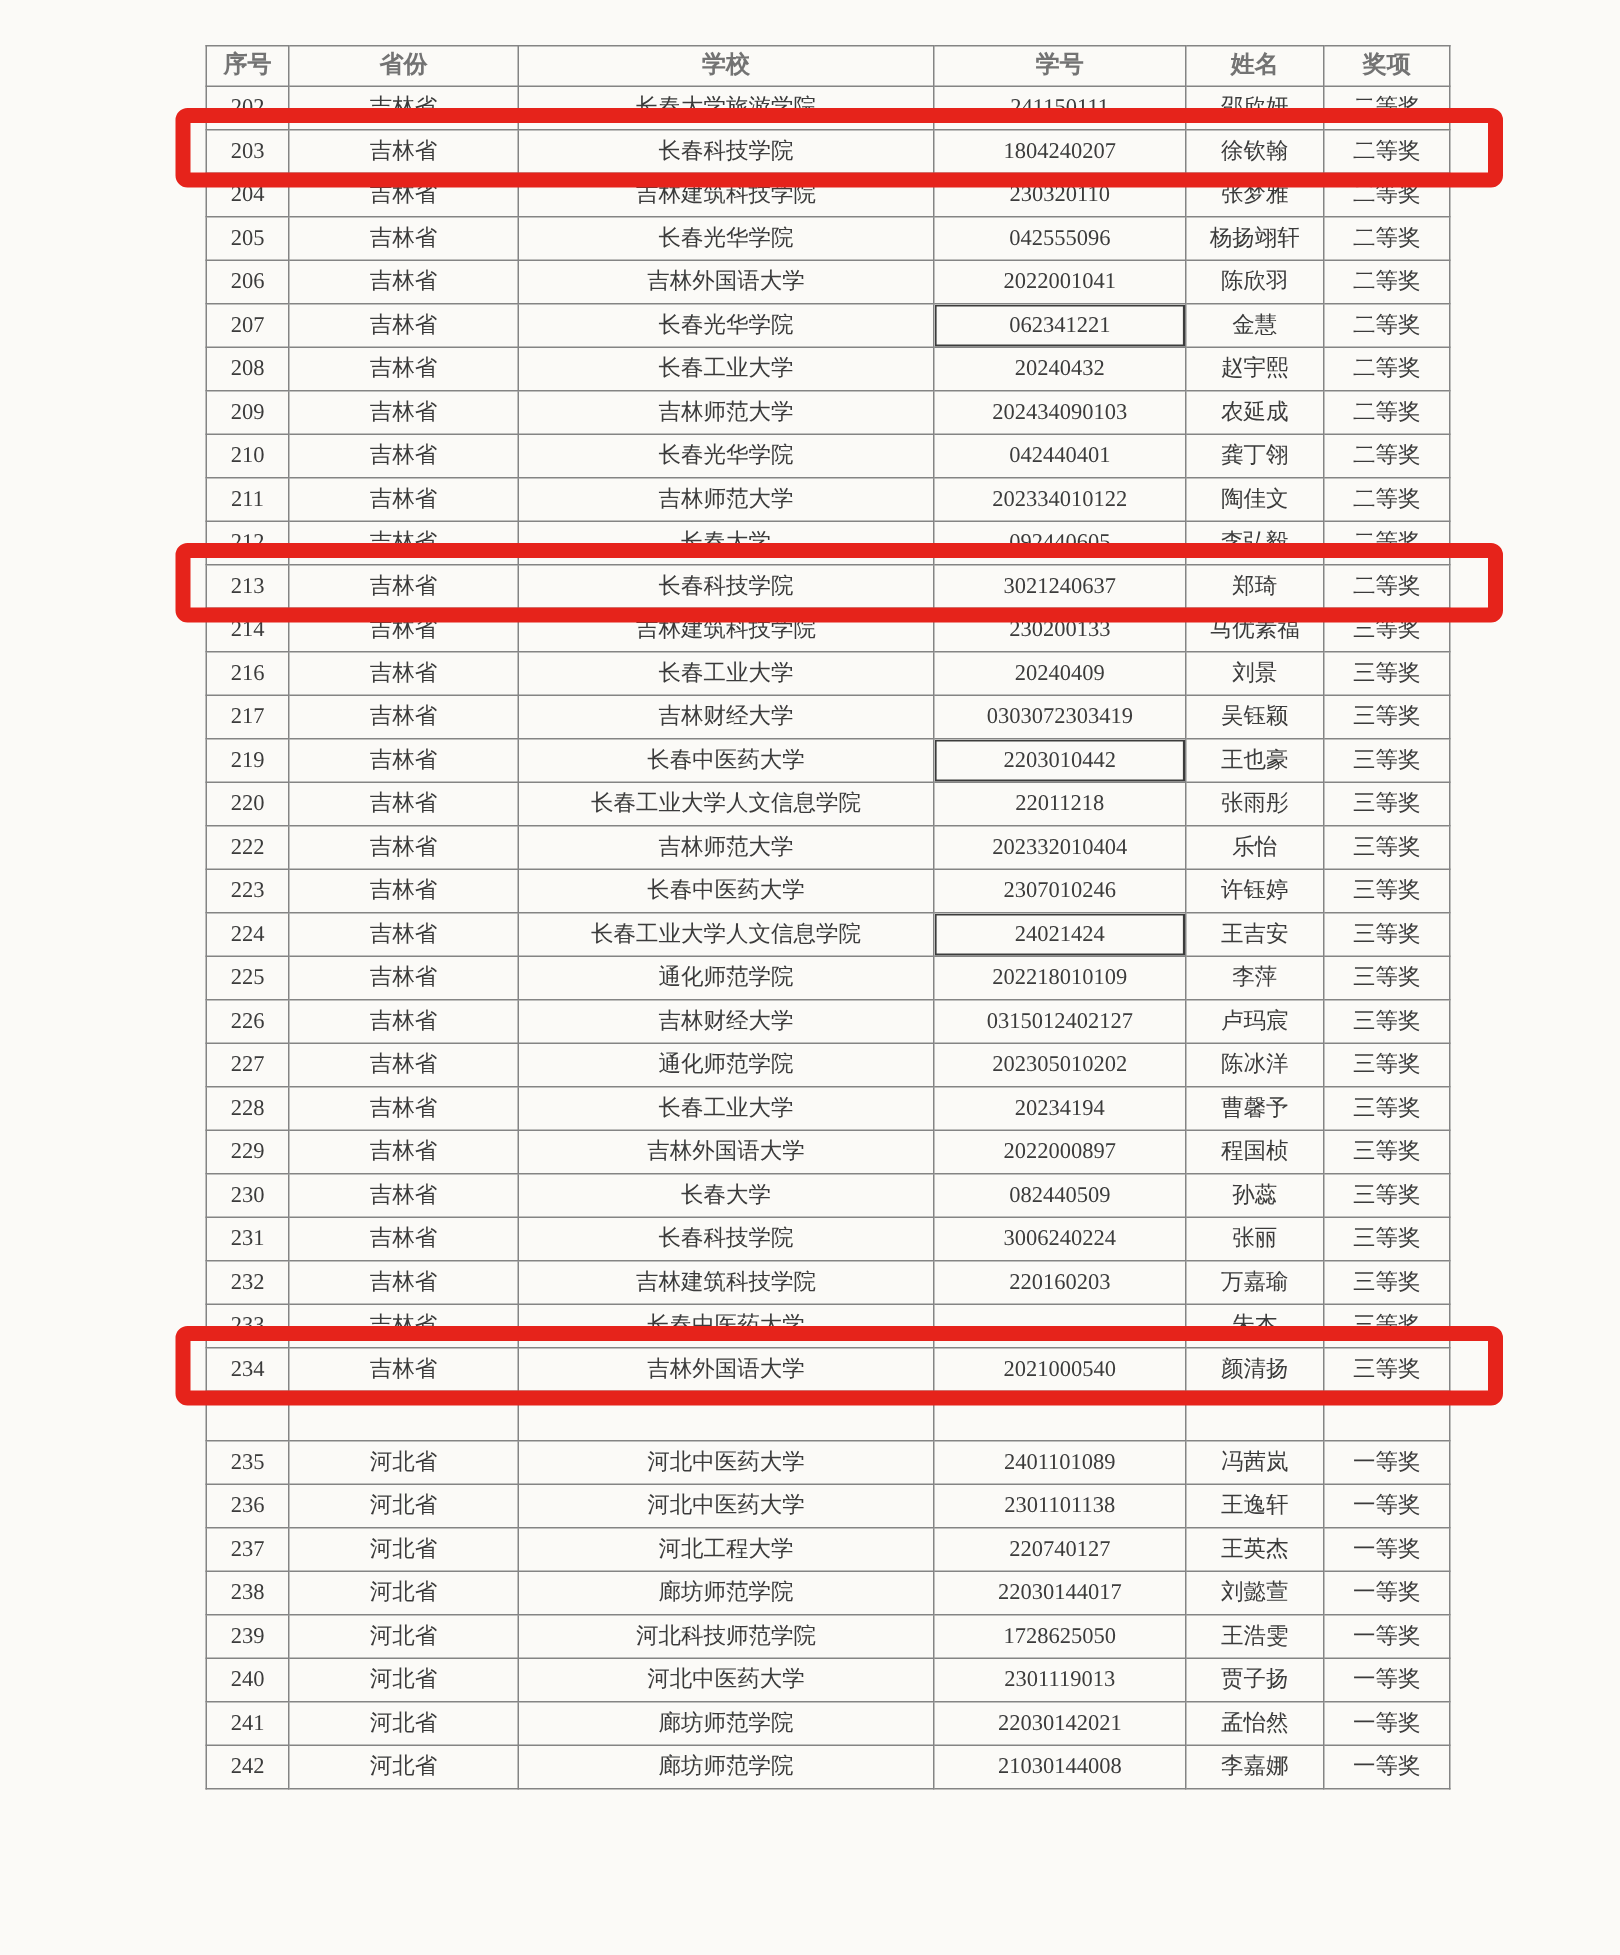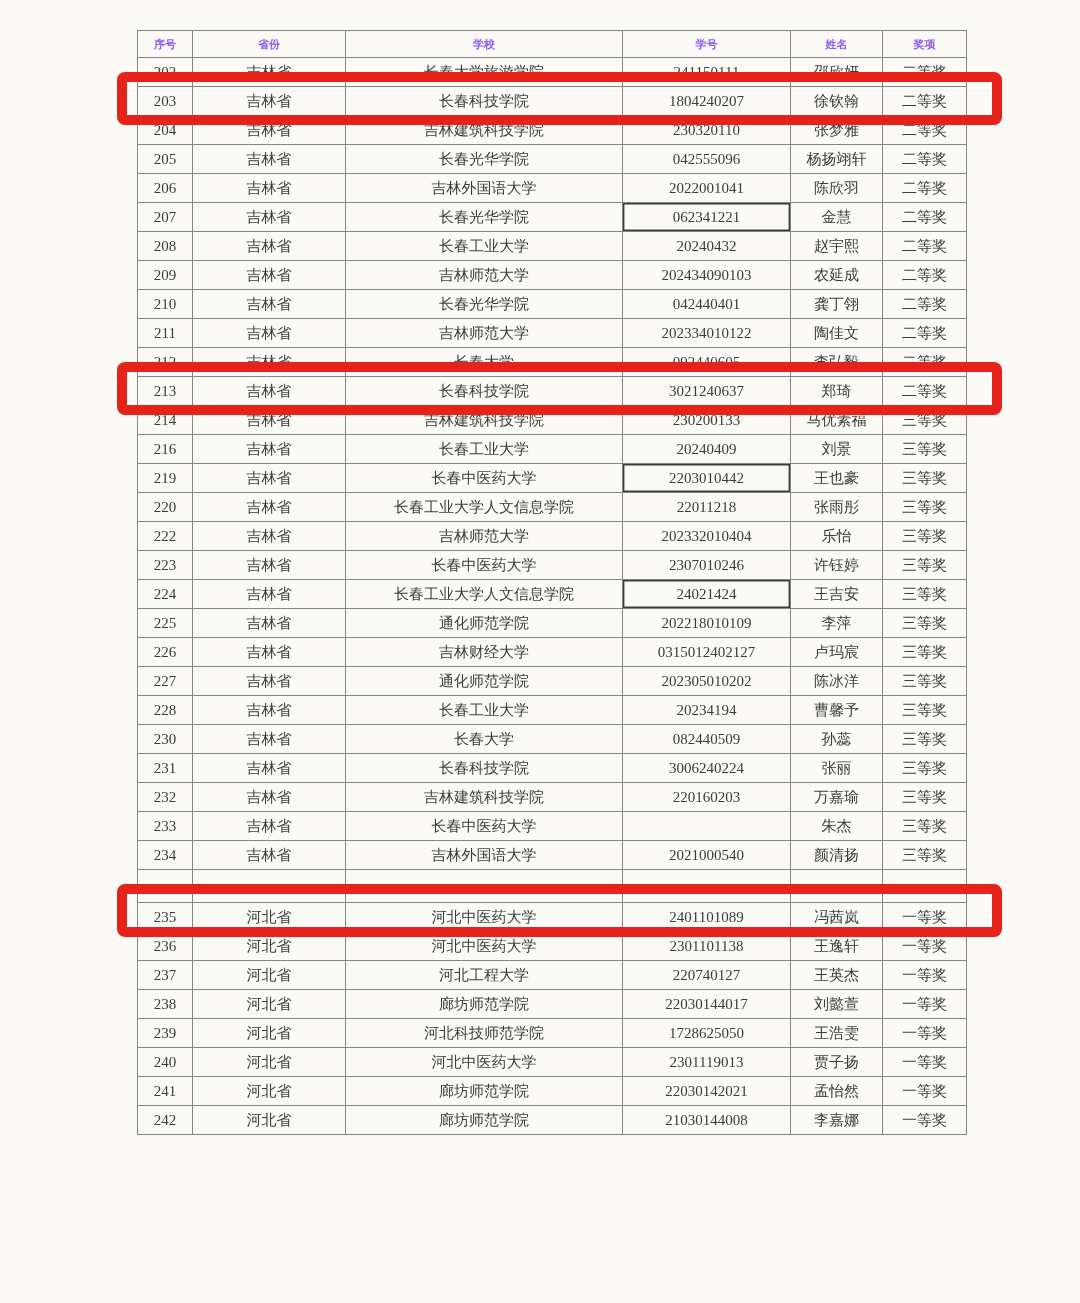--- a/index.html
+++ b/index.html
@@ -14,21 +14,21 @@
     width:829px;border-collapse:collapse;table-layout:fixed;
     color:#3b3b3b;
   }
   th,td{
     border:1px solid #848484;
     text-align:center;vertical-align:middle;
     padding:0;font-size:15px;line-height:1;
     overflow:hidden;white-space:nowrap;
   }
   thead th{
-    font-weight:bold;color:#8b5cf6;font-size:11px;height:26px;
+    font-weight:bold;color:#737373;font-size:16px;height:26px;
   }
   tbody tr{height:29px;}
   tbody tr.spacer{height:33px;}
   td.id-boxed{box-shadow:inset 0 0 0 1.4px #3c3c3c;}
   .highlight-box{
     position:absolute;
     border-style:solid;border-width:10px;
     border-radius:8px;
     box-sizing:border-box;
     pointer-events:none;
@@ -165,20 +165,28 @@
         </tr>
         <tr>
           <td>216</td>
           <td>吉林省</td>
           <td>长春工业大学</td>
           <td>20240409</td>
           <td>刘景</td>
           <td>三等奖</td>
         </tr>
         <tr>
+          <td>217</td>
+          <td>吉林省</td>
+          <td>吉林财经大学</td>
+          <td>0303072303419</td>
+          <td>吴钰颖</td>
+          <td>三等奖</td>
+        </tr>
+        <tr>
           <td>219</td>
           <td>吉林省</td>
           <td>长春中医药大学</td>
           <td class="id-boxed">2203010442</td>
           <td>王也豪</td>
           <td>三等奖</td>
         </tr>
         <tr>
           <td>220</td>
           <td>吉林省</td>
@@ -234,20 +242,28 @@
           <td>202305010202</td>
           <td>陈冰洋</td>
           <td>三等奖</td>
         </tr>
         <tr>
           <td>228</td>
           <td>吉林省</td>
           <td>长春工业大学</td>
           <td>20234194</td>
           <td>曹馨予</td>
+          <td>三等奖</td>
+        </tr>
+        <tr>
+          <td>229</td>
+          <td>吉林省</td>
+          <td>吉林外国语大学</td>
+          <td>2022000897</td>
+          <td>程国桢</td>
           <td>三等奖</td>
         </tr>
         <tr>
           <td>230</td>
           <td>吉林省</td>
           <td>长春大学</td>
           <td>082440509</td>
           <td>孙蕊</td>
           <td>三等奖</td>
         </tr>

